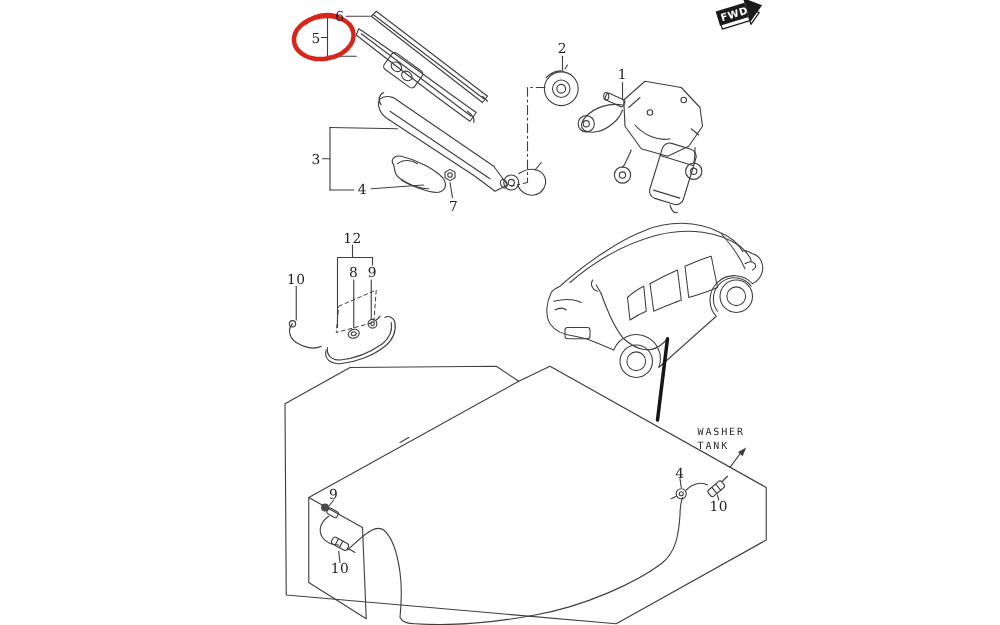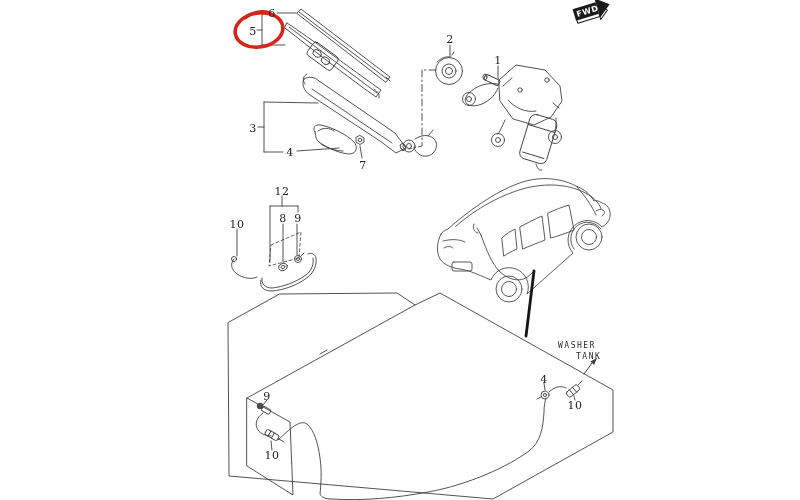--- a/index.html
+++ b/index.html
@@ -3,21 +3,21 @@
 <meta charset="utf-8">
 <style>
   html,body{margin:0;padding:0;background:#ffffff;}
   .stage{position:relative;width:800px;height:500px;background:#fff;overflow:hidden;
          font-family:"DejaVu Serif",serif;}
   .stage svg{position:absolute;left:0;top:0;}
   .callout{position:absolute;transform:translate(-50%,-50%);
            font:11px "DejaVu Serif",serif;color:#1c1c1c;letter-spacing:.5px;white-space:nowrap;}
   .wtank{position:absolute;left:558px;top:340px;color:#2a2a2a;
          font:8px "DejaVu Sans Mono",monospace;letter-spacing:1.5px;line-height:11px;}
-  .wtank .l2{margin-left:18px;}
+  .wtank .l2{margin-left:0;}
 </style>
 </head>
 <body>
 
 <div class="stage">
 
 <svg width="800" height="500" viewBox="0 0 800 500">
   <g fill="none" stroke="#3f3f3f" stroke-width="1" stroke-linecap="round" stroke-linejoin="round">
 
     <g stroke-width=".9">

